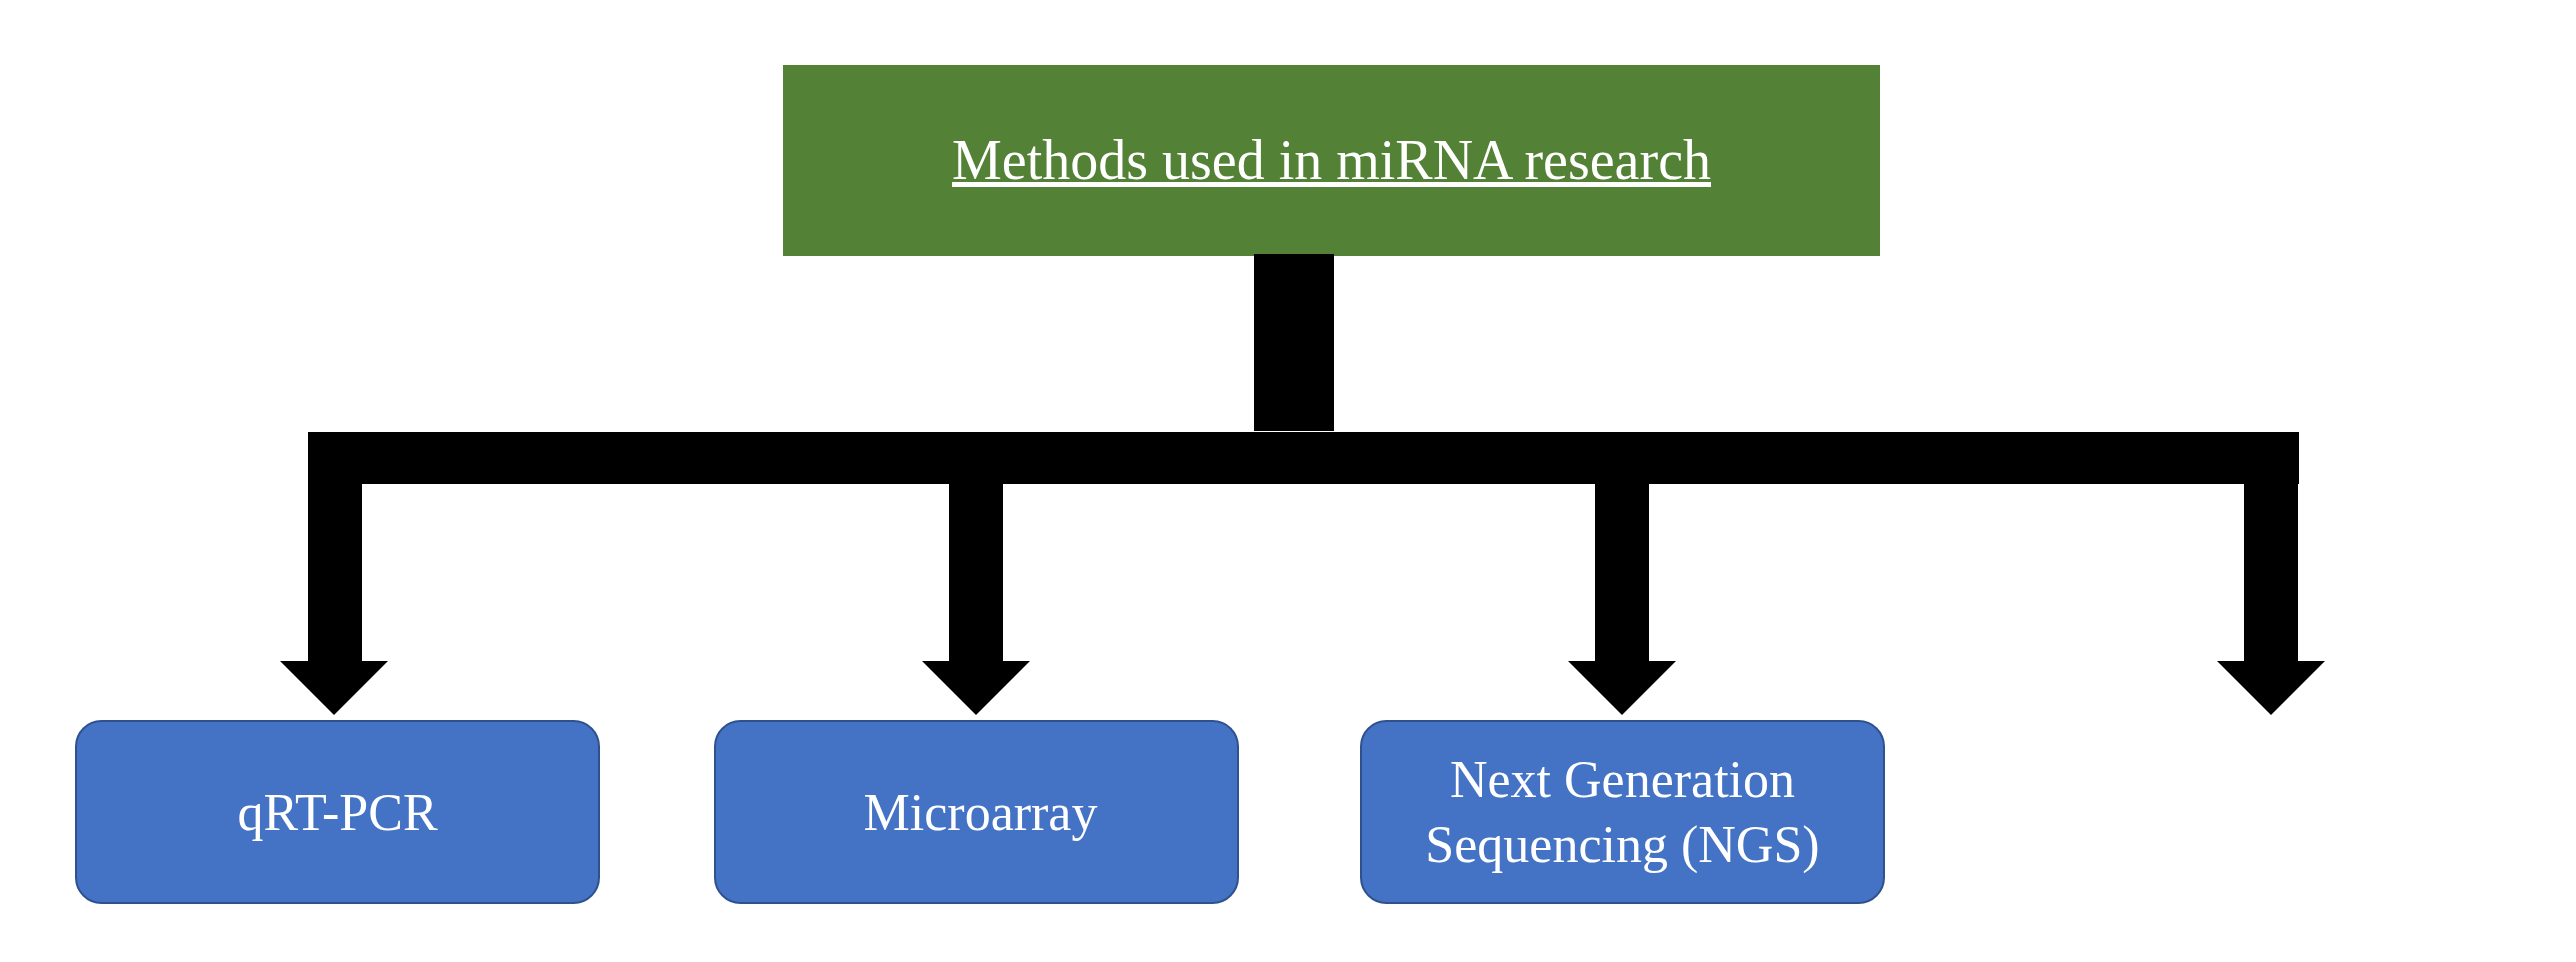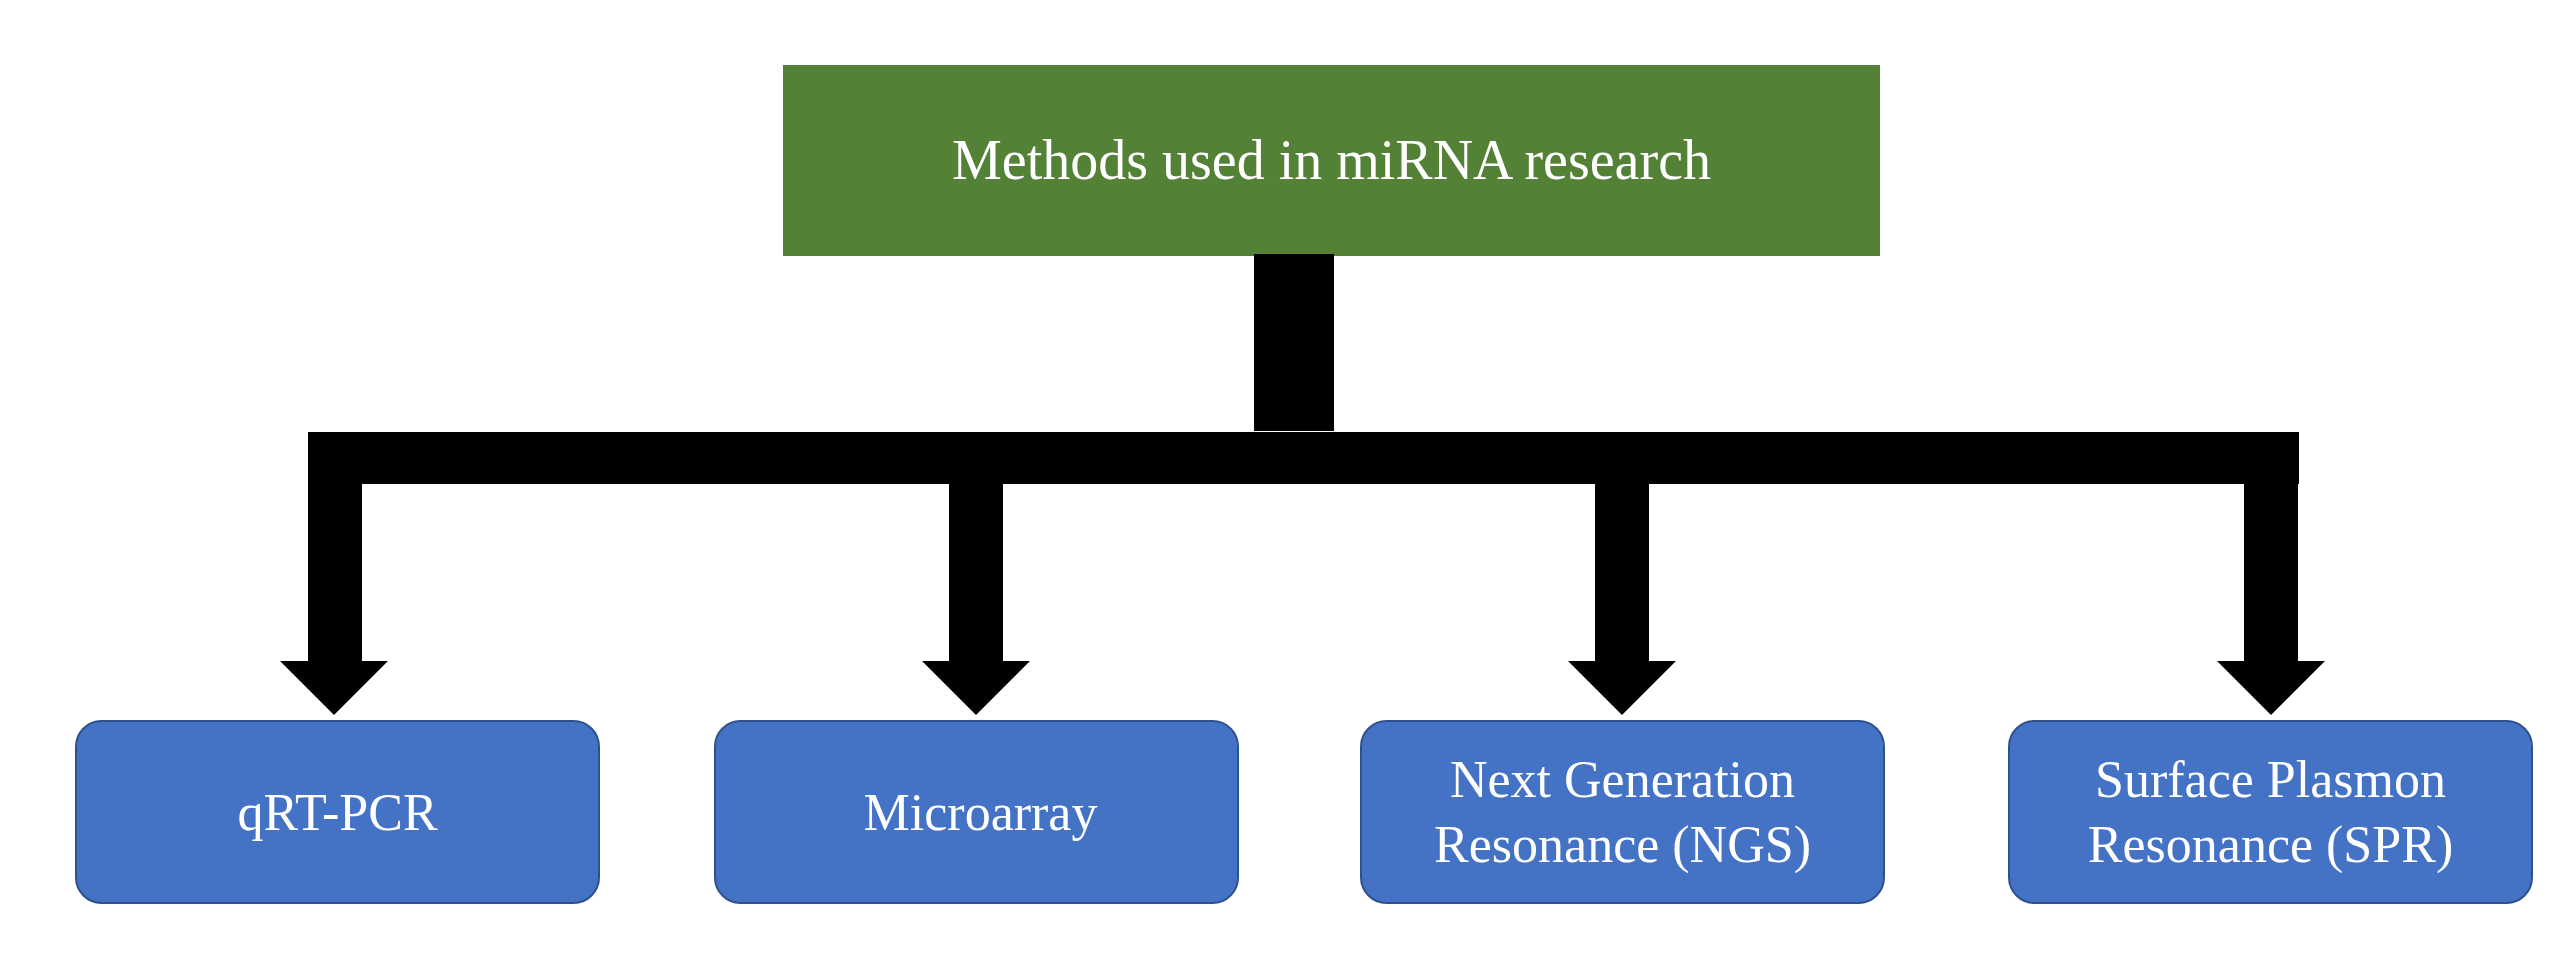--- a/index.html
+++ b/index.html
@@ -24,20 +24,21 @@
   .root-node{
     position:absolute;
     left:783px; top:65px;
     width:1097px; height:191px;
     background:var(--root-fill);
     display:flex;align-items:center;justify-content:center;
     text-align:center;
     color:var(--text);
     font-size:56px;
     line-height:1.1;
+    text-decoration:underline;
   }
   
   .conn{position:absolute;background:var(--connector);}
   .stem{left:1254px; top:254px; width:80px; height:177px;}
   .hbar{left:308px;  top:432px; width:1991px; height:52px;}
   .shaft{top:484px; width:54px; height:180px;}
   .shaft-1{left:308px;}
   .shaft-2{left:949px;}
   .shaft-3{left:1595px;}
   .shaft-4{left:2244px;}
@@ -97,21 +98,18 @@
 
   <div class="child-node child-1">
     <span>qRT-PCR</span>
   </div>
 
   <div class="child-node child-2">
     <span>Microarray</span>
   </div>
 
   <div class="child-node child-3">
-    <span>Next Generation Resonance (NGS)</span>
+    <span>Next Generation Sequencing (NGS)</span>
   </div>
 
-  <div class="child-node child-4">
-    <span>Surface Plasmon Resonance (SPR)</span>
-  </div>
 
 </div>
 
 
 </body></html>

